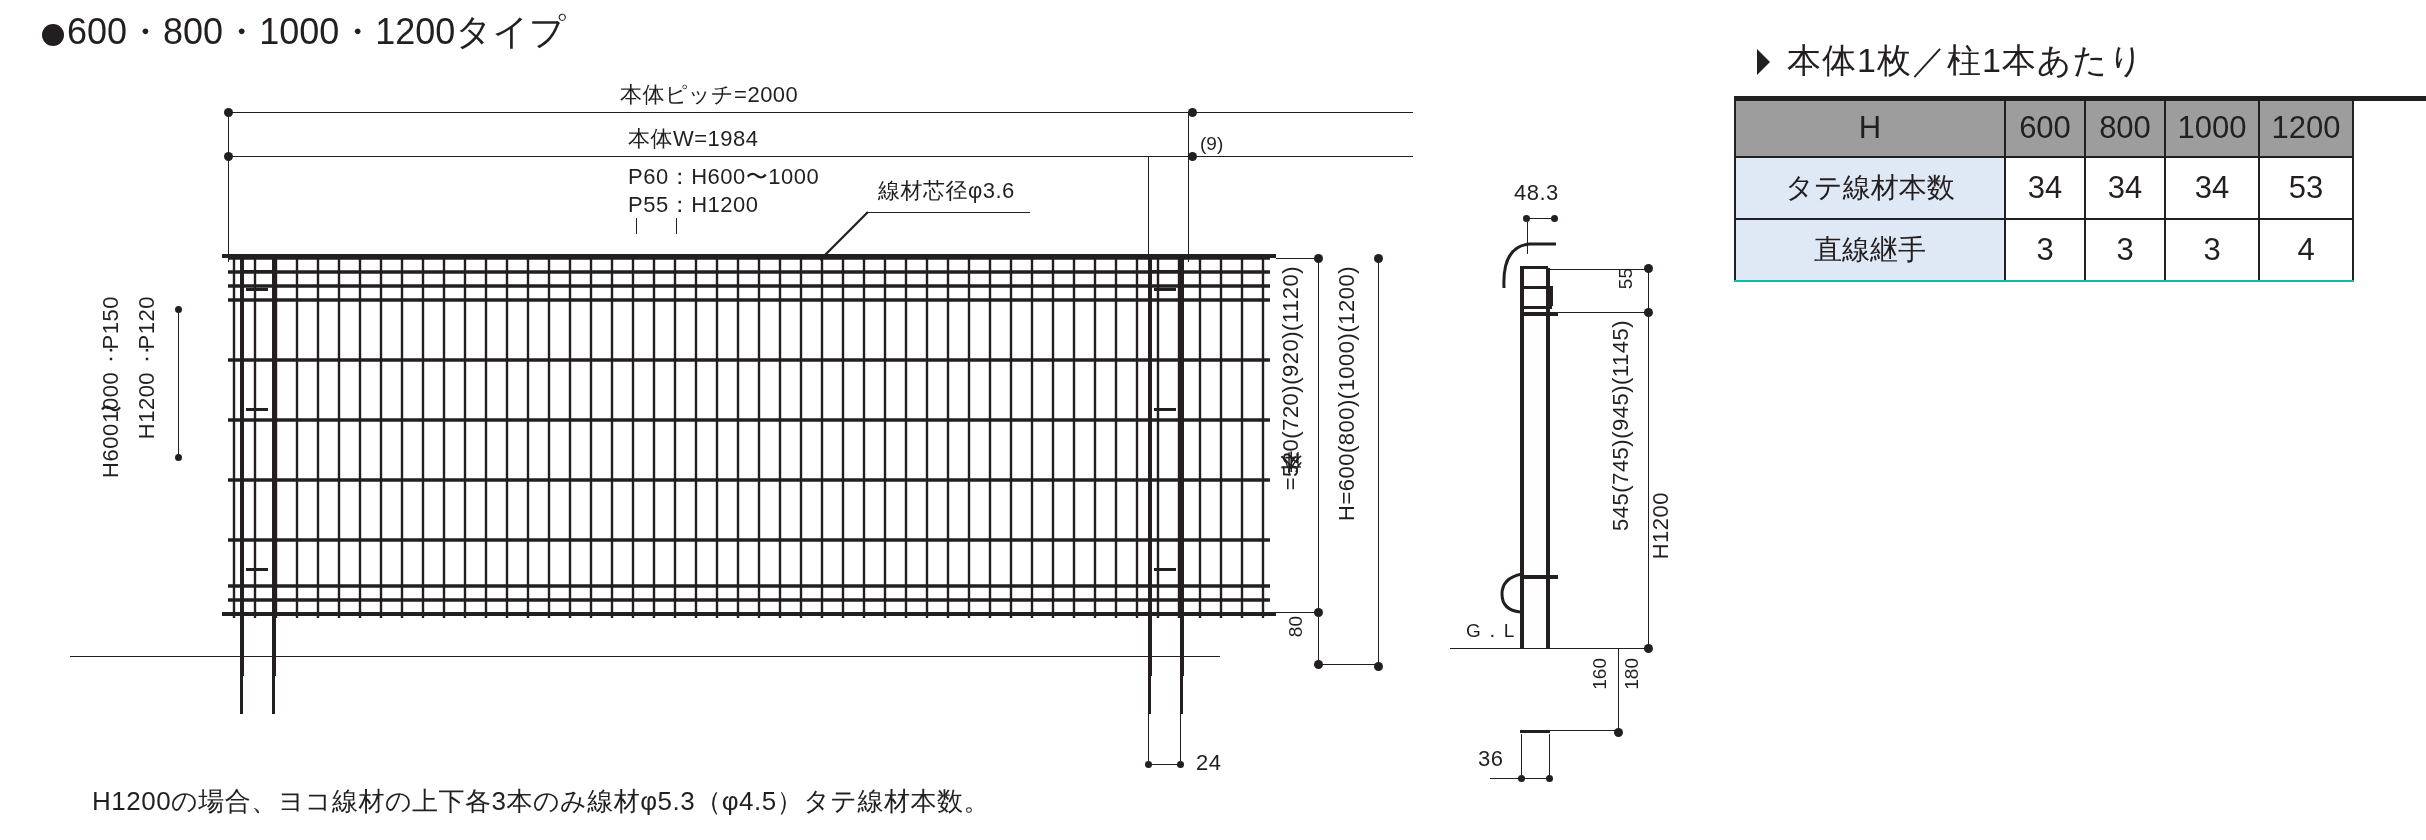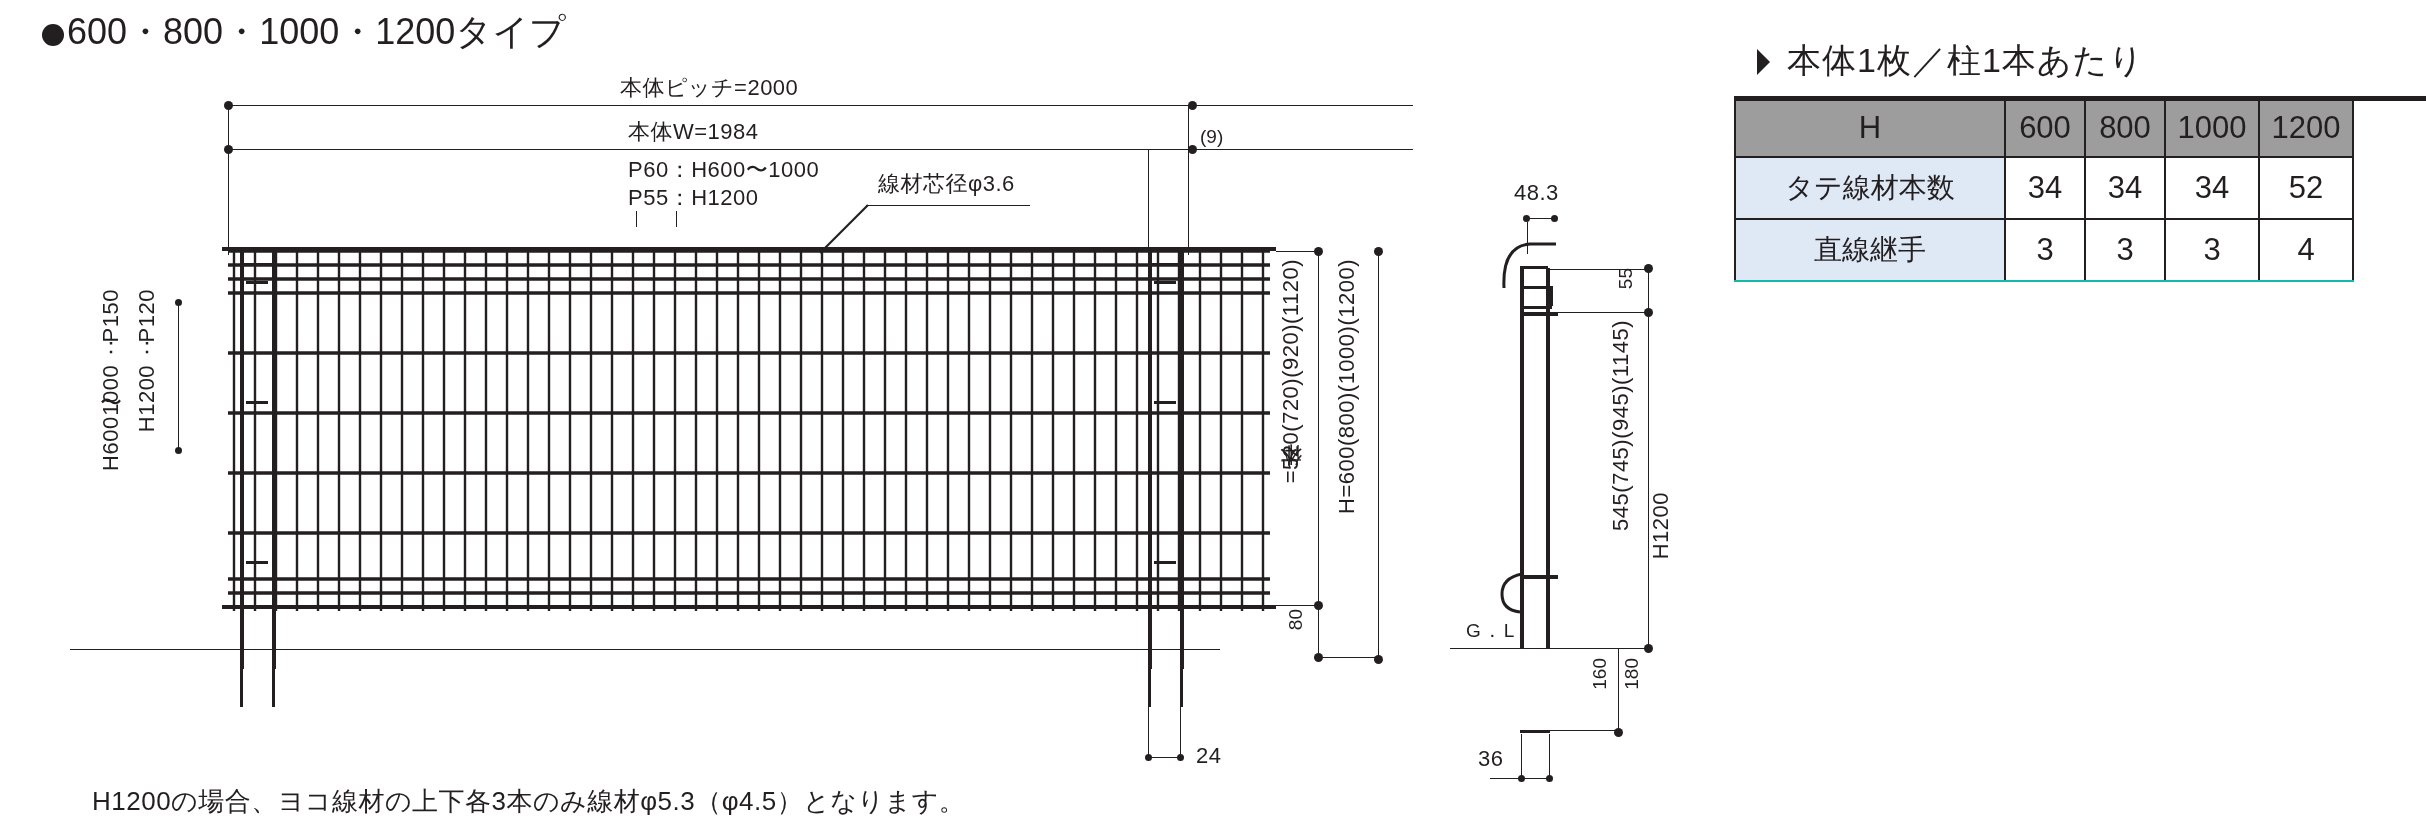--- a/index.html
+++ b/index.html
@@ -30,21 +30,21 @@
   .dot-sm{position:absolute;width:7px;height:7px;border-radius:50%;background:#231f20;}
 
   
   #title-block{left:42px;top:14px;}
   #title-block .bullet{
     display:inline-block;width:22px;height:22px;border-radius:50%;
     background:#231f20;vertical-align:-2px;margin-right:3px;
   }
 
   
-  #elev{left:0;top:1px;width:1440px;height:736px;}
+  #elev{left:0;top:8px;width:1440px;height:736px;}
 
   
   #table-block{left:1734px;top:38px;}
   #table-head{font-size:34px;letter-spacing:1px;margin-bottom:14px;padding-left:23px;}
   #table-head .diamond{
     display:inline-block;width:0;height:0;margin-right:4px;
     border:13px solid transparent;border-left-color:#231f20;
     transform:translateY(3px) rotate(0deg);
   }
   table.spec{border-collapse:collapse;}
@@ -309,27 +309,27 @@
         <th class="hcol wide">1000</th>
         <th class="hcol wide">1200</th>
       </tr>
     </thead>
     <tbody>
       <tr>
         <td>タテ線材本数</td>
         <td>34</td>
         <td>34</td>
         <td>34</td>
-        <td>52</td>
+        <td>53</td>
       </tr>
       <tr>
         <td>直線継手</td>
         <td>3</td>
         <td>3</td>
         <td>3</td>
         <td>4</td>
       </tr>
     </tbody>
   </table>
 </div>
 <div id="table-top-rule"></div>
 
-<div class="abs nowrap" id="footnote">H1200の場合、ヨコ線材の上下各3本のみ線材φ5.3（φ4.5）となります。</div>
+<div class="abs nowrap" id="footnote">H1200の場合、ヨコ線材の上下各3本のみ線材φ5.3（φ4.5）タテ線材本数。</div>
 
 </body></html>

